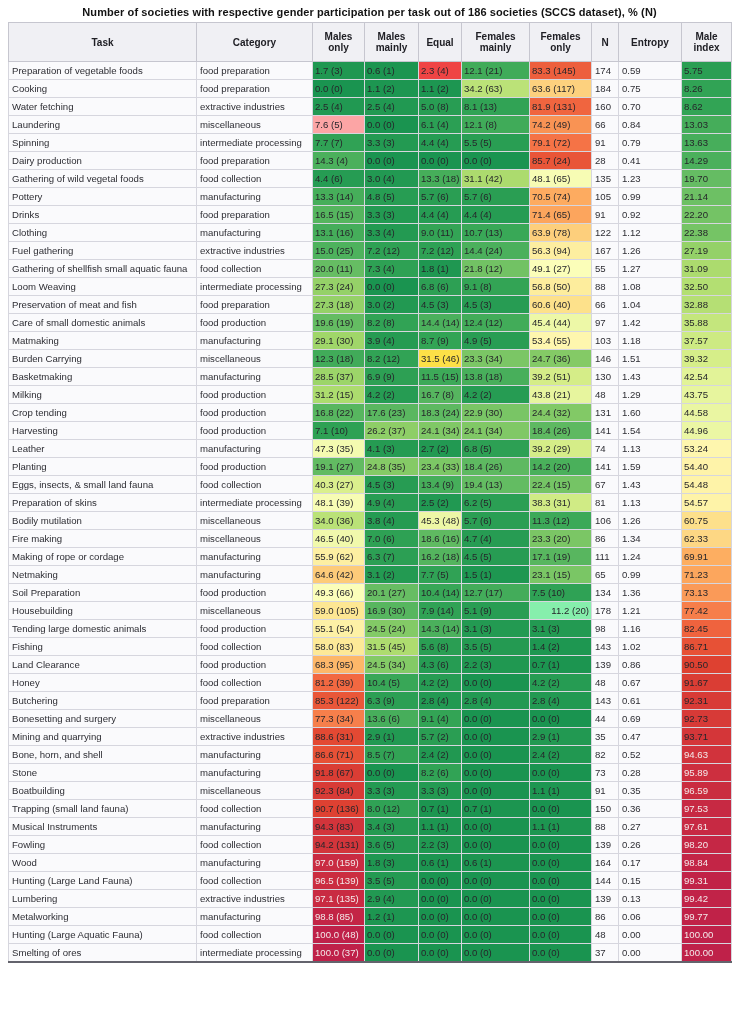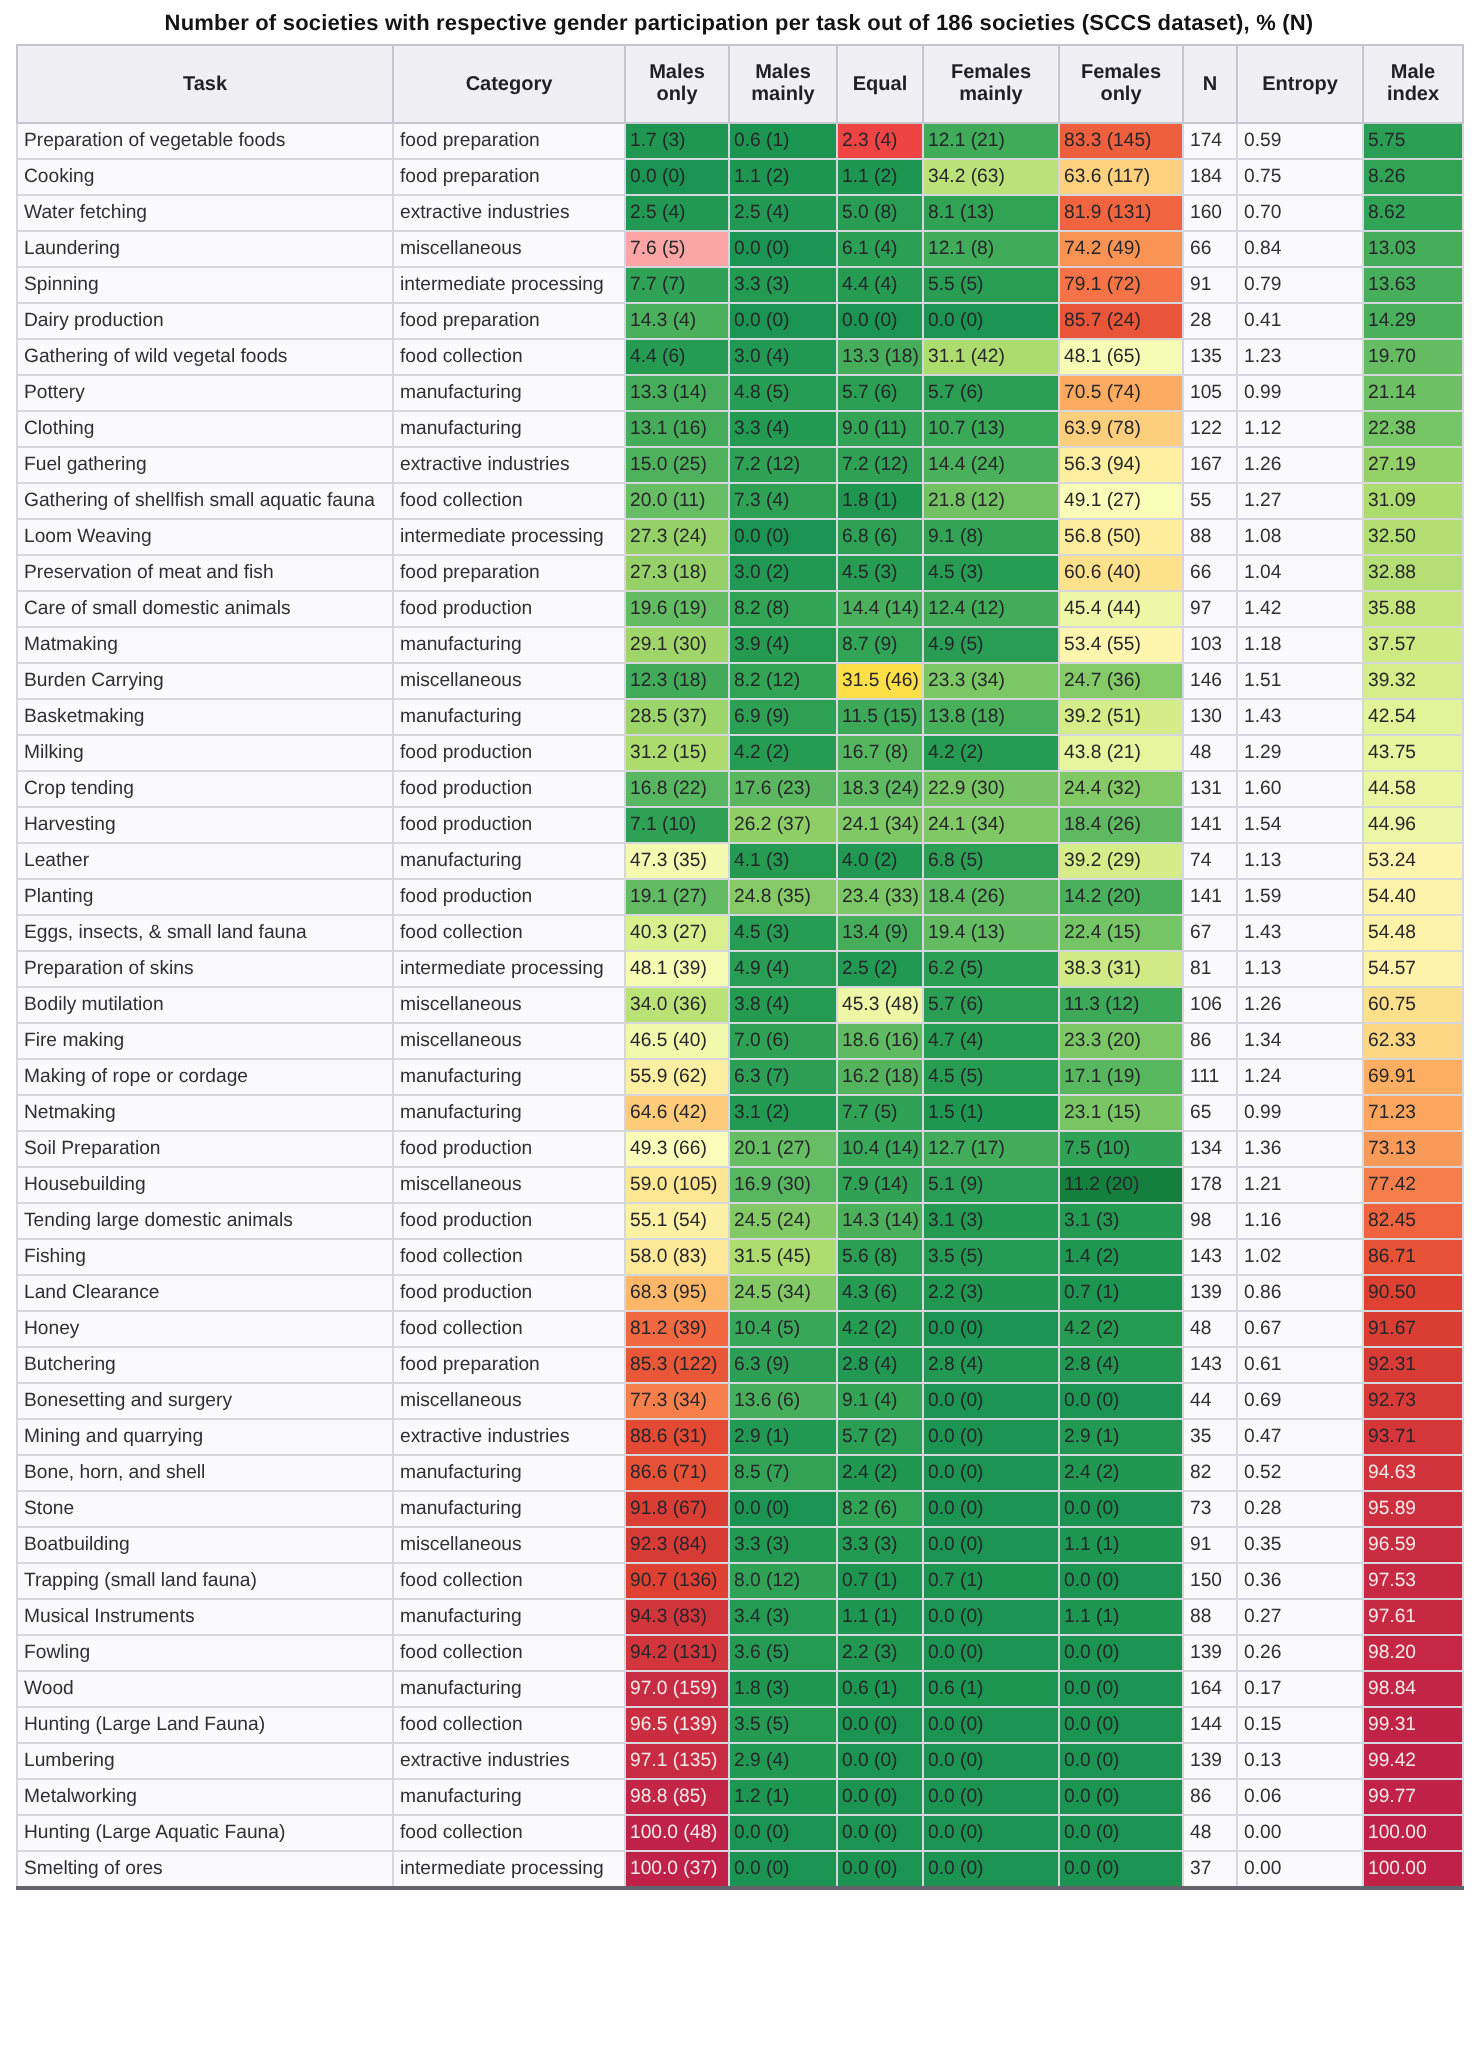--- a/index.html
+++ b/index.html
@@ -139,20 +139,32 @@
           <td class="val" style="background-color: rgb(70, 174, 90); color: rgb(38, 38, 43);">13.3 (14)</td>
           <td class="val" style="background-color: rgb(39, 157, 83); color: rgb(38, 38, 43);">4.8 (5)</td>
           <td class="val" style="background-color: rgb(42, 158, 83); color: rgb(38, 38, 43);">5.7 (6)</td>
           <td class="val" style="background-color: rgb(42, 158, 83); color: rgb(38, 38, 43);">5.7 (6)</td>
           <td class="val" style="background-color: rgb(253, 171, 96); color: rgb(38, 38, 43);">70.5 (74)</td>
           <td class="plain">105</td>
           <td class="plain">0.99</td>
           <td class="val" style="background-color: rgb(109, 192, 100); color: rgb(38, 38, 43);">21.14</td>
         </tr>
         <tr>
+          <td class="plain">Drinks</td>
+          <td class="plain">food preparation</td>
+          <td class="val" style="background-color: rgb(85, 181, 94); color: rgb(38, 38, 43);">16.5 (15)</td>
+          <td class="val" style="background-color: rgb(35, 154, 82); color: rgb(38, 38, 43);">3.3 (3)</td>
+          <td class="val" style="background-color: rgb(38, 156, 83); color: rgb(38, 38, 43);">4.4 (4)</td>
+          <td class="val" style="background-color: rgb(38, 156, 83); color: rgb(38, 38, 43);">4.4 (4)</td>
+          <td class="val" style="background-color: rgb(252, 165, 93); color: rgb(38, 38, 43);">71.4 (65)</td>
+          <td class="plain">91</td>
+          <td class="plain">0.92</td>
+          <td class="val" style="background-color: rgb(116, 195, 101); color: rgb(38, 38, 43);">22.20</td>
+        </tr>
+        <tr>
           <td class="plain">Clothing</td>
           <td class="plain">manufacturing</td>
           <td class="val" style="background-color: rgb(69, 173, 90); color: rgb(38, 38, 43);">13.1 (16)</td>
           <td class="val" style="background-color: rgb(35, 154, 82); color: rgb(38, 38, 43);">3.3 (4)</td>
           <td class="val" style="background-color: rgb(51, 164, 85); color: rgb(38, 38, 43);">9.0 (11)</td>
           <td class="val" style="background-color: rgb(57, 168, 87); color: rgb(38, 38, 43);">10.7 (13)</td>
           <td class="val" style="background-color: rgb(253, 207, 124); color: rgb(38, 38, 43);">63.9 (78)</td>
           <td class="plain">122</td>
           <td class="plain">1.12</td>
           <td class="val" style="background-color: rgb(117, 196, 101); color: rgb(38, 38, 43);">22.38</td>
@@ -287,21 +299,21 @@
           <td class="val" style="background-color: rgb(94, 185, 97); color: rgb(38, 38, 43);">18.4 (26)</td>
           <td class="plain">141</td>
           <td class="plain">1.54</td>
           <td class="val" style="background-color: rgb(235, 247, 164); color: rgb(38, 38, 43);">44.96</td>
         </tr>
         <tr>
           <td class="plain">Leather</td>
           <td class="plain">manufacturing</td>
           <td class="val" style="background-color: rgb(244, 251, 176); color: rgb(38, 38, 43);">47.3 (35)</td>
           <td class="val" style="background-color: rgb(37, 155, 82); color: rgb(38, 38, 43);">4.1 (3)</td>
-          <td class="val" style="background-color: rgb(34, 153, 82); color: rgb(38, 38, 43);">4.0 (2)</td>
+          <td class="val" style="background-color: rgb(34, 153, 82); color: rgb(38, 38, 43);">2.7 (2)</td>
           <td class="val" style="background-color: rgb(45, 160, 84); color: rgb(38, 38, 43);">6.8 (5)</td>
           <td class="val" style="background-color: rgb(213, 237, 136); color: rgb(38, 38, 43);">39.2 (29)</td>
           <td class="plain">74</td>
           <td class="plain">1.13</td>
           <td class="val" style="background-color: rgb(254, 246, 174); color: rgb(38, 38, 43);">53.24</td>
         </tr>
         <tr>
           <td class="plain">Planting</td>
           <td class="plain">food production</td>
           <td class="val" style="background-color: rgb(98, 187, 98); color: rgb(38, 38, 43);">19.1 (27)</td>
@@ -397,21 +409,21 @@
           <td class="plain">1.36</td>
           <td class="val" style="background-color: rgb(250, 154, 88); color: rgb(38, 38, 43);">73.13</td>
         </tr>
         <tr>
           <td class="plain">Housebuilding</td>
           <td class="plain">miscellaneous</td>
           <td class="val" style="background-color: rgb(253, 231, 147); color: rgb(38, 38, 43);">59.0 (105)</td>
           <td class="val" style="background-color: rgb(87, 182, 95); color: rgb(38, 38, 43);">16.9 (30)</td>
           <td class="val" style="background-color: rgb(48, 162, 85); color: rgb(38, 38, 43);">7.9 (14)</td>
           <td class="val" style="background-color: rgb(40, 157, 83); color: rgb(38, 38, 43);">5.1 (9)</td>
-          <td class="val" style="background-color: #15803d; color: rgb(38, 38, 43);">11.2 (20)</td>
+          <td class="val" style="background-color: #86efac; color: rgb(38, 38, 43); text-align: right;">11.2 (20)</td>
           <td class="plain">178</td>
           <td class="plain">1.21</td>
           <td class="val" style="background-color: rgb(246, 126, 75); color: rgb(38, 38, 43);">77.42</td>
         </tr>
         <tr>
           <td class="plain">Tending large domestic animals</td>
           <td class="plain">food production</td>
           <td class="val" style="background-color: rgb(253, 241, 166); color: rgb(38, 38, 43);">55.1 (54)</td>
           <td class="val" style="background-color: rgb(131, 202, 102); color: rgb(38, 38, 43);">24.5 (24)</td>
           <td class="val" style="background-color: rgb(75, 176, 92); color: rgb(38, 38, 43);">14.3 (14)</td>

